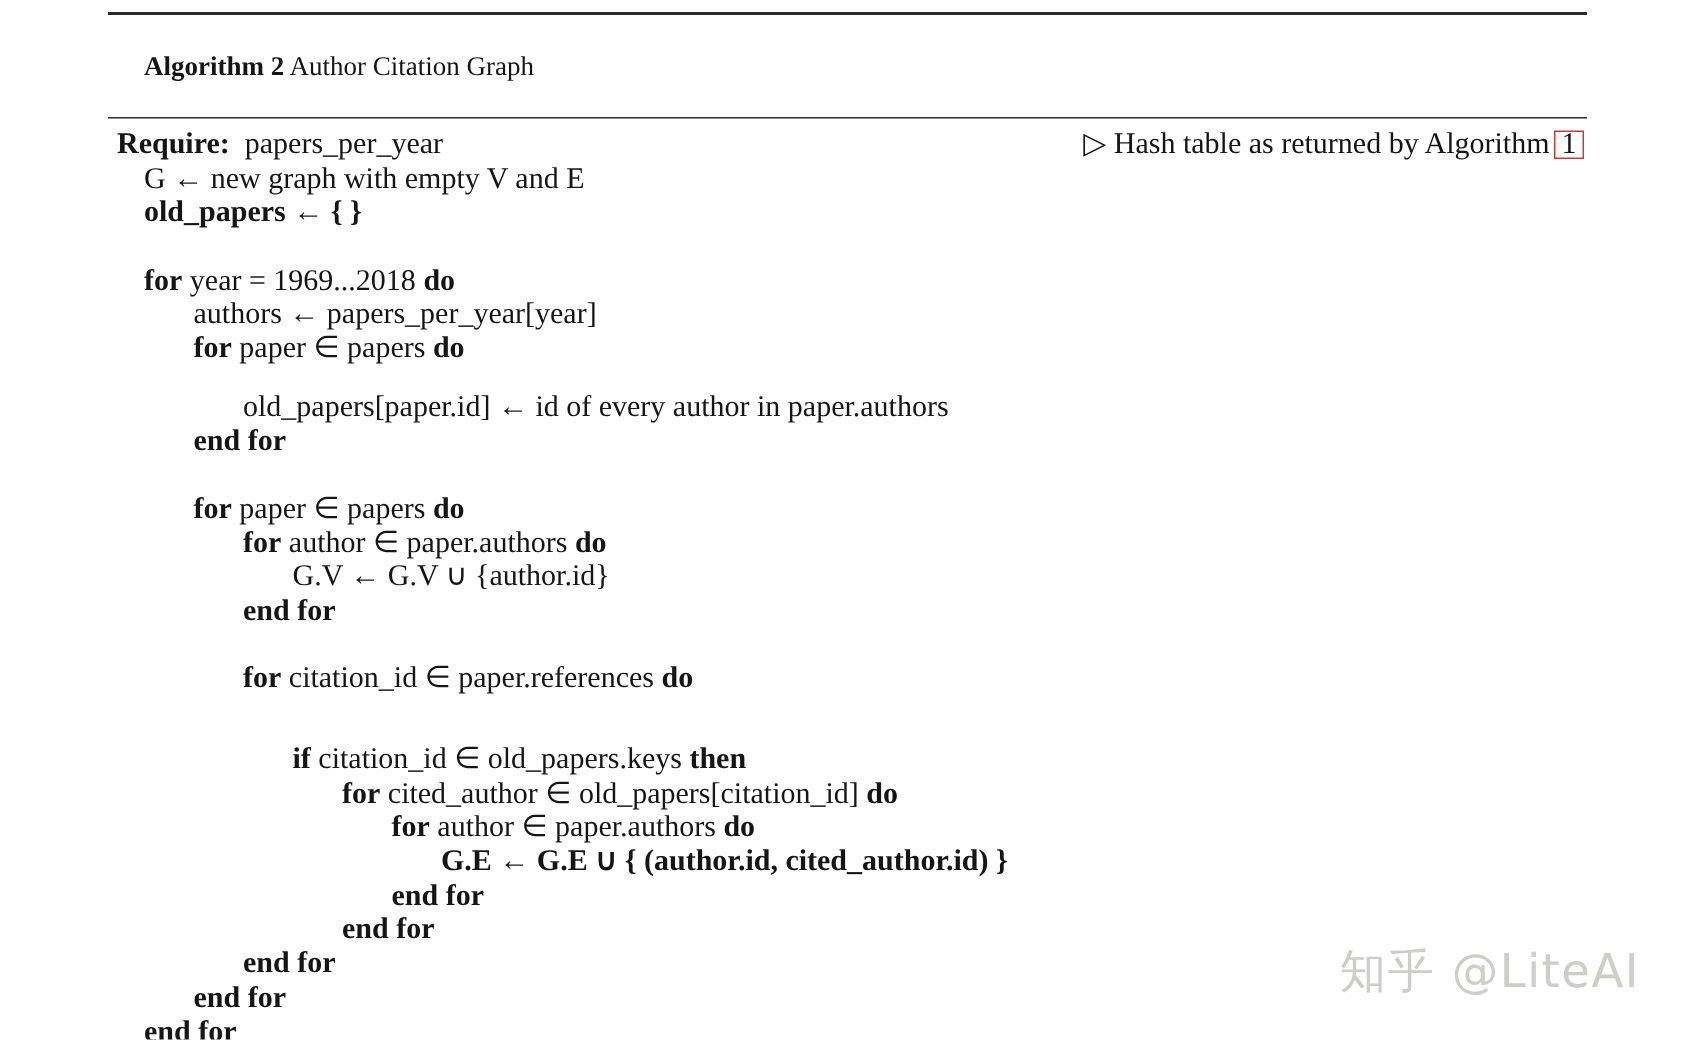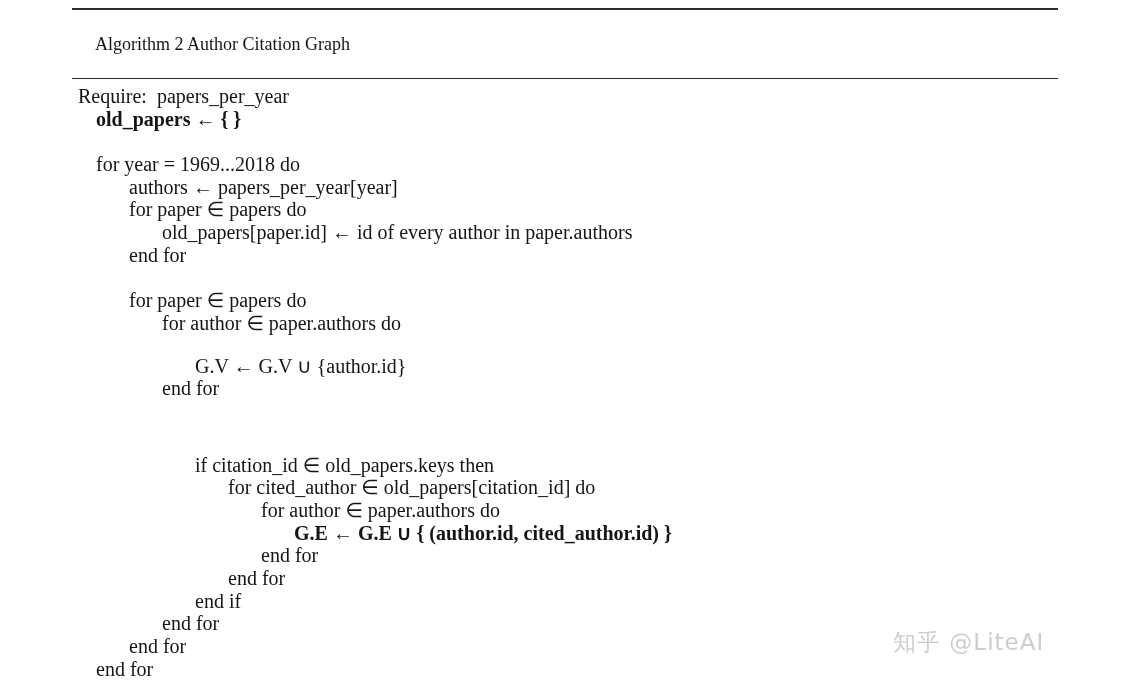--- a/index.html
+++ b/index.html
@@ -10,21 +10,21 @@
     position:absolute; left:72px; top:8px; width:986px;
     border-top:2px solid #2b2b2b;
     border-bottom:2px solid #2b2b2b;
   }
   .algo-title {
     padding:4px 0 4px 6px;
     font-size:18px; line-height:20px;
     border-bottom:1.5px solid #2b2b2b;
     white-space:pre;
   }
-  .kw { font-weight:normal; }
+  .kw { font-weight:bold; }
 
   .algo-body { padding:6px 0 5px 6px; }
   .line {
     position:relative;
     height:22.7px; line-height:22.7px;
     font-size:20px;
     white-space:pre;
   }
   .side-comment {
     position:absolute; right:2px; top:0;
@@ -35,55 +35,56 @@
     border:1.5px solid #cb3a32;
     padding:0 4px;
     margin-left:3px;
     line-height:17px; height:19px;
     vertical-align:baseline;
   }
 
   .watermark {
     position:absolute; left:893px; top:627px;
     font-family:"DejaVu Sans", sans-serif;
-    font-size:23px; letter-spacing:1px;
+    font-size:31px; letter-spacing:1px;
     color:rgba(193,193,190,0.8);
     text-shadow:1.5px 1.5px 0 rgba(255,255,255,0.95), -1px -1px 0 rgba(255,255,255,0.6);
     white-space:pre;
   }
 </style>
 </head>
 <body>
 
 <div class="algo">
   <div class="algo-title">
     <span class="kw">Algorithm 2</span><span> Author Citation Graph</span>
   </div>
   <div class="algo-body">
-      <div class="line" style="padding-left: 0px;"><span class="kw">Require:</span><span>  papers_per_year</span></div>
+      <div class="line" style="padding-left: 0px;"><span class="kw">Require:</span><span>  papers_per_year</span><span class="side-comment"><span>▷ </span><span>Hash table as returned by Algorithm</span><span class="ref-box">1</span></span></div>
+      <div class="line" style="padding-left: 18px;"><span>G ← new graph with empty V and E</span></div>
       <div class="line" style="padding-left: 18px; font-weight: bold;"><span>old_papers ← { }</span></div>
       <div class="line"></div>
       <div class="line" style="padding-left: 18px;"><span class="kw">for</span><span> year = 1969...2018 </span><span class="kw">do</span></div>
       <div class="line" style="padding-left: 51px;"><span>authors ← papers_per_year[year]</span></div>
       <div class="line" style="padding-left: 51px;"><span class="kw">for</span><span> paper ∈ papers </span><span class="kw">do</span></div>
-      <div class="line" style="padding-left: 84px;"><span>old_papers[paper.id] ← id of every author in paper.authors</span></div>
+      <div class="line" style="padding-left: 84px; margin-top: 16px;"><span>old_papers[paper.id] ← id of every author in paper.authors</span></div>
       <div class="line" style="padding-left: 51px;"><span class="kw">end for</span></div>
       <div class="line"></div>
       <div class="line" style="padding-left: 51px;"><span class="kw">for</span><span> paper ∈ papers </span><span class="kw">do</span></div>
       <div class="line" style="padding-left: 84px;"><span class="kw">for</span><span> author ∈ paper.authors </span><span class="kw">do</span></div>
-      <div class="line" style="padding-left: 117px; margin-top: 20px;"><span>G.V ← G.V ∪ {author.id}</span></div>
+      <div class="line" style="padding-left: 117px;"><span>G.V ← G.V ∪ {author.id}</span></div>
       <div class="line" style="padding-left: 84px;"><span class="kw">end for</span></div>
       <div class="line"></div>
+      <div class="line" style="padding-left: 84px;"><span class="kw">for</span><span> citation_id ∈ paper.references </span><span class="kw">do</span></div>
       <div class="line" style="padding-left: 117px; margin-top: 31px;"><span class="kw">if</span><span> citation_id ∈ old_papers.keys </span><span class="kw">then</span></div>
       <div class="line" style="padding-left: 150px;"><span class="kw">for</span><span> cited_author ∈ old_papers[citation_id] </span><span class="kw">do</span></div>
       <div class="line" style="padding-left: 183px;"><span class="kw">for</span><span> author ∈ paper.authors </span><span class="kw">do</span></div>
       <div class="line" style="padding-left: 216px; font-weight: bold;"><span>G.E ← G.E ∪ { (author.id, cited_author.id) }</span></div>
       <div class="line" style="padding-left: 183px;"><span class="kw">end for</span></div>
       <div class="line" style="padding-left: 150px;"><span class="kw">end for</span></div>
-      <div class="line" style="padding-left: 117px;"><span class="kw">end if</span></div>
       <div class="line" style="padding-left: 84px;"><span class="kw">end for</span></div>
       <div class="line" style="padding-left: 51px;"><span class="kw">end for</span></div>
       <div class="line" style="padding-left: 18px;"><span class="kw">end for</span></div>
       <div class="line"></div>
     </div>
 </div>
 
 <div class="watermark">知乎 @LiteAI</div>
 
 </body></html>

